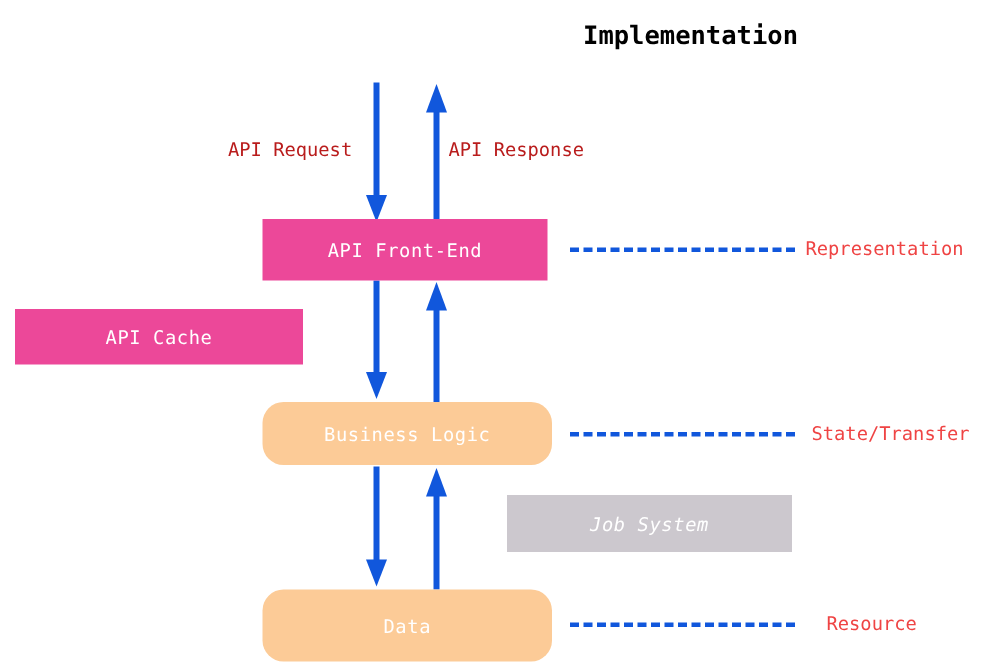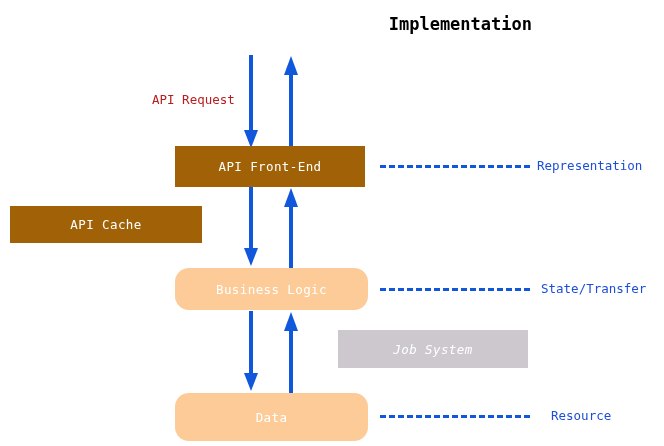--- a/index.html
+++ b/index.html
@@ -35,21 +35,21 @@
     position: absolute;
     display: flex;
     align-items: center;
     justify-content: center;
     font-family: "DejaVu Sans Mono", "Liberation Mono", monospace;
     font-size: 12.5px;
     color: #ffffff;
     letter-spacing: 0.4px;
     box-sizing: border-box;
   }
-  .box-cyan   { background: #a16207; }
+  .box-cyan   { background: #ec4899; }
   .box-orange { background: #FCCB97; border-radius: 14px; }
   .box-gray   { background: #CCC8CE; font-style: italic; }
 
   #box-api-frontend   { left:175px; top:146px; width:190px; height:41px; }
   #box-api-cache      { left:10px;  top:206px; width:192px; height:37px; }
   #box-business-logic { left:175px; top:268px; width:193px; height:42px; }
   #box-data-cache     { left:10px;  top:330px; width:192px; height:38px; }
   #box-job-system     { left:338px; top:330px; width:190px; height:38px; }
   #box-data           { left:175px; top:393px; width:193px; height:48px; }
 
@@ -79,21 +79,21 @@
   }
   #dash-representation { left:380px; top:165px; }
   #dash-state-transfer { left:380px; top:288px; }
   #dash-resource       { left:380px; top:415px; }
 
   
   .tier-label {
     position: absolute;
     font-family: "DejaVu Sans Mono", "Liberation Mono", monospace;
     font-size: 12.5px;
-    color: #1d4ed8;
+    color: #ef4444;
     white-space: nowrap;
   }
   #tier-representation { left:537px; top:158px; }
   #tier-state-transfer { left:541px; top:281px; }
   #tier-resource       { left:551px; top:408px; }
 </style>
 </head>
 <body>
 
 <div id="canvas">
@@ -123,20 +123,21 @@
   <svg class="arrow-svg" style="left:240px; top:311px;" width="80" height="83">
     <line x1="11" y1="0" x2="11" y2="64" stroke="#1157DC" stroke-width="4"></line>
     <polygon points="11,80 4,62 18,62" fill="#1157DC"></polygon>
   </svg>
   <svg class="arrow-svg" style="left:280px; top:311px;" width="80" height="83">
     <line x1="11" y1="82" x2="11" y2="18" stroke="#1157DC" stroke-width="4"></line>
     <polygon points="11,1 4,20 18,20" fill="#1157DC"></polygon>
   </svg>
 
   <div class="flow-label" id="label-api-request">API Request</div>
+  <div class="flow-label" id="label-api-response">API Response</div>
 
   <div class="box box-cyan" id="box-api-frontend">API Front-End</div>
 
   <div class="box box-cyan" id="box-api-cache">API Cache</div>
 
   <div class="box box-orange" id="box-business-logic">Business Logic</div>
 
 
   <div class="box box-gray" id="box-job-system">Job System</div>
 

